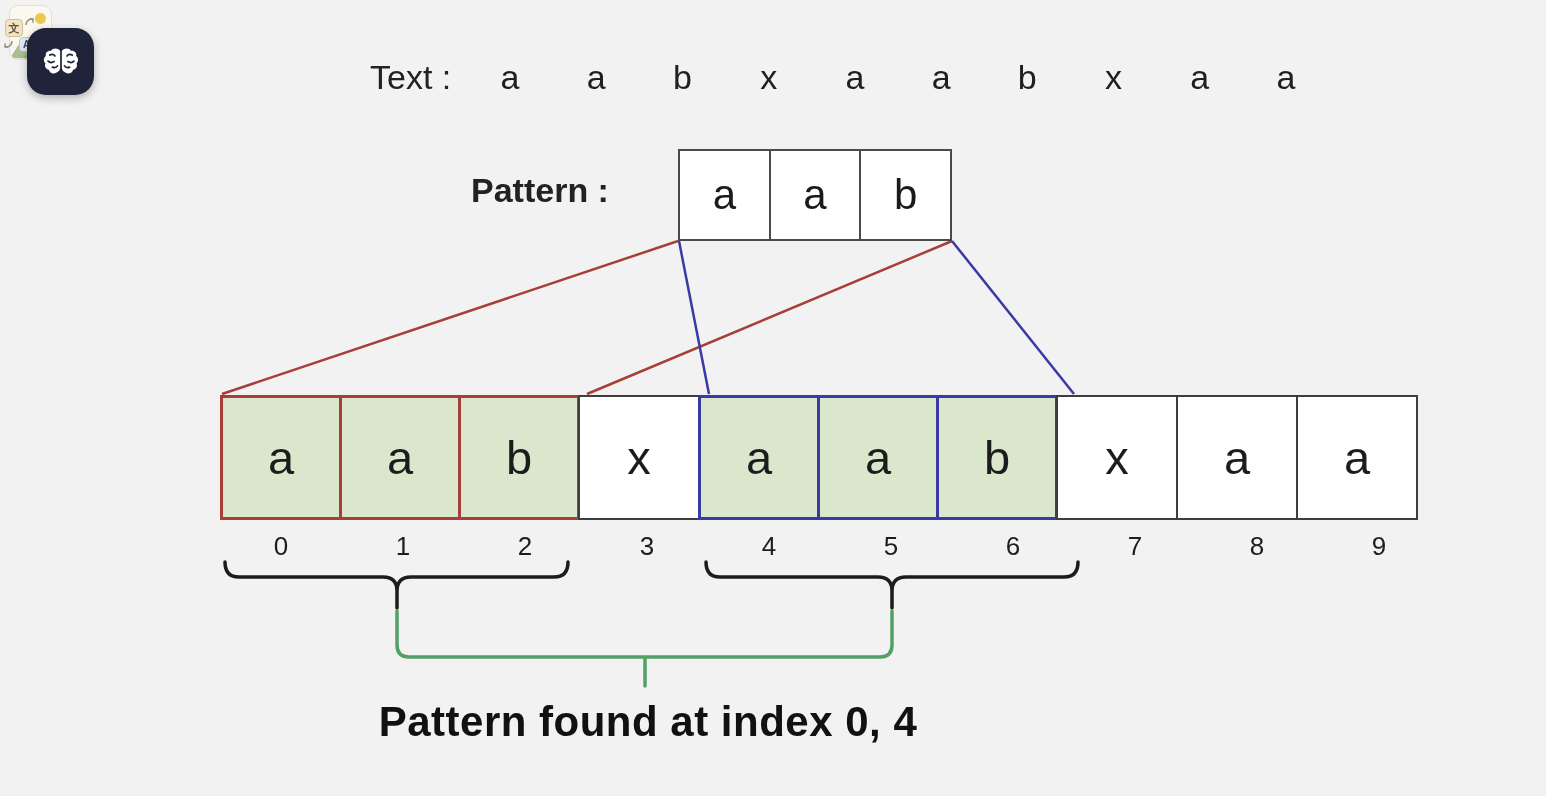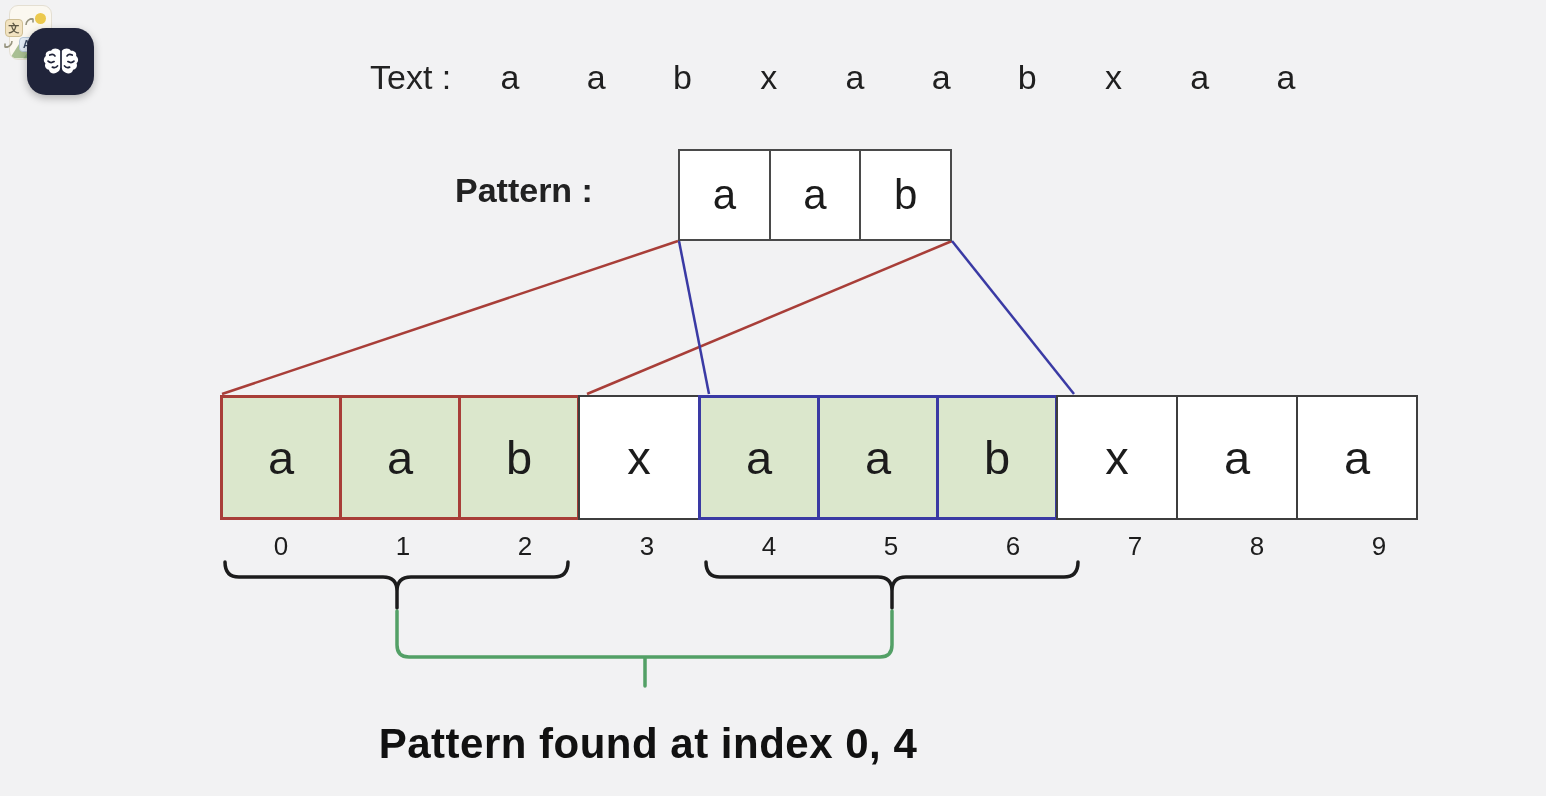--- a/index.html
+++ b/index.html
@@ -23,21 +23,21 @@
   .text-chars{
     position:absolute;left:498px;top:58px;width:800px;height:40px;
     display:flex;justify-content:space-between;z-index:2;
   }
   .text-chars span{
     width:24px;text-align:center;font-size:34px;font-weight:500;color:#1f1f1f;
   }
 
   
   .pattern-label{
-    position:absolute;left:455px;top:171px;width:170px;text-align:left;
+    position:absolute;left:455px;top:171px;width:170px;text-align:center;
     font-size:34px;font-weight:600;color:#222;z-index:2;
   }
   .pattern-box{
     position:absolute;left:678px;top:149px;width:274px;height:92px;
     box-sizing:border-box;border:2px solid #4a4a4a;background:#ffffff;
     display:flex;z-index:2;
   }
   .pattern-cell{
     flex:1;display:flex;align-items:center;justify-content:center;
     font-size:42px;font-weight:500;color:#1b1b1b;
@@ -64,21 +64,21 @@
   .index-row{
     position:absolute;left:220px;top:531px;width:1220px;display:flex;z-index:2;
   }
   .index-row span{
     width:122px;text-align:center;font-size:26px;font-weight:500;color:#1d1d1d;
   }
 
   
   .caption{
     position:absolute;left:298px;top:698px;width:700px;text-align:center;
-    font-size:42px;font-weight:700;color:#111111;z-index:2;letter-spacing:0.5px;margin-top:22px;
+    font-size:42px;font-weight:700;color:#111111;z-index:2;letter-spacing:0.5px;
   }
 
   
   .corner-icons{position:absolute;left:0;top:0;width:110px;height:110px;z-index:6;}
   .img-icon{
     position:absolute;left:9px;top:5px;width:43px;height:55px;
     border-radius:9px;background:#fbf8f0;border:1px solid #e4dfd2;
     overflow:hidden;box-sizing:border-box;
   }
   .sun{position:absolute;right:5px;top:7px;width:11px;height:11px;border-radius:50%;background:#ecc94d;}

